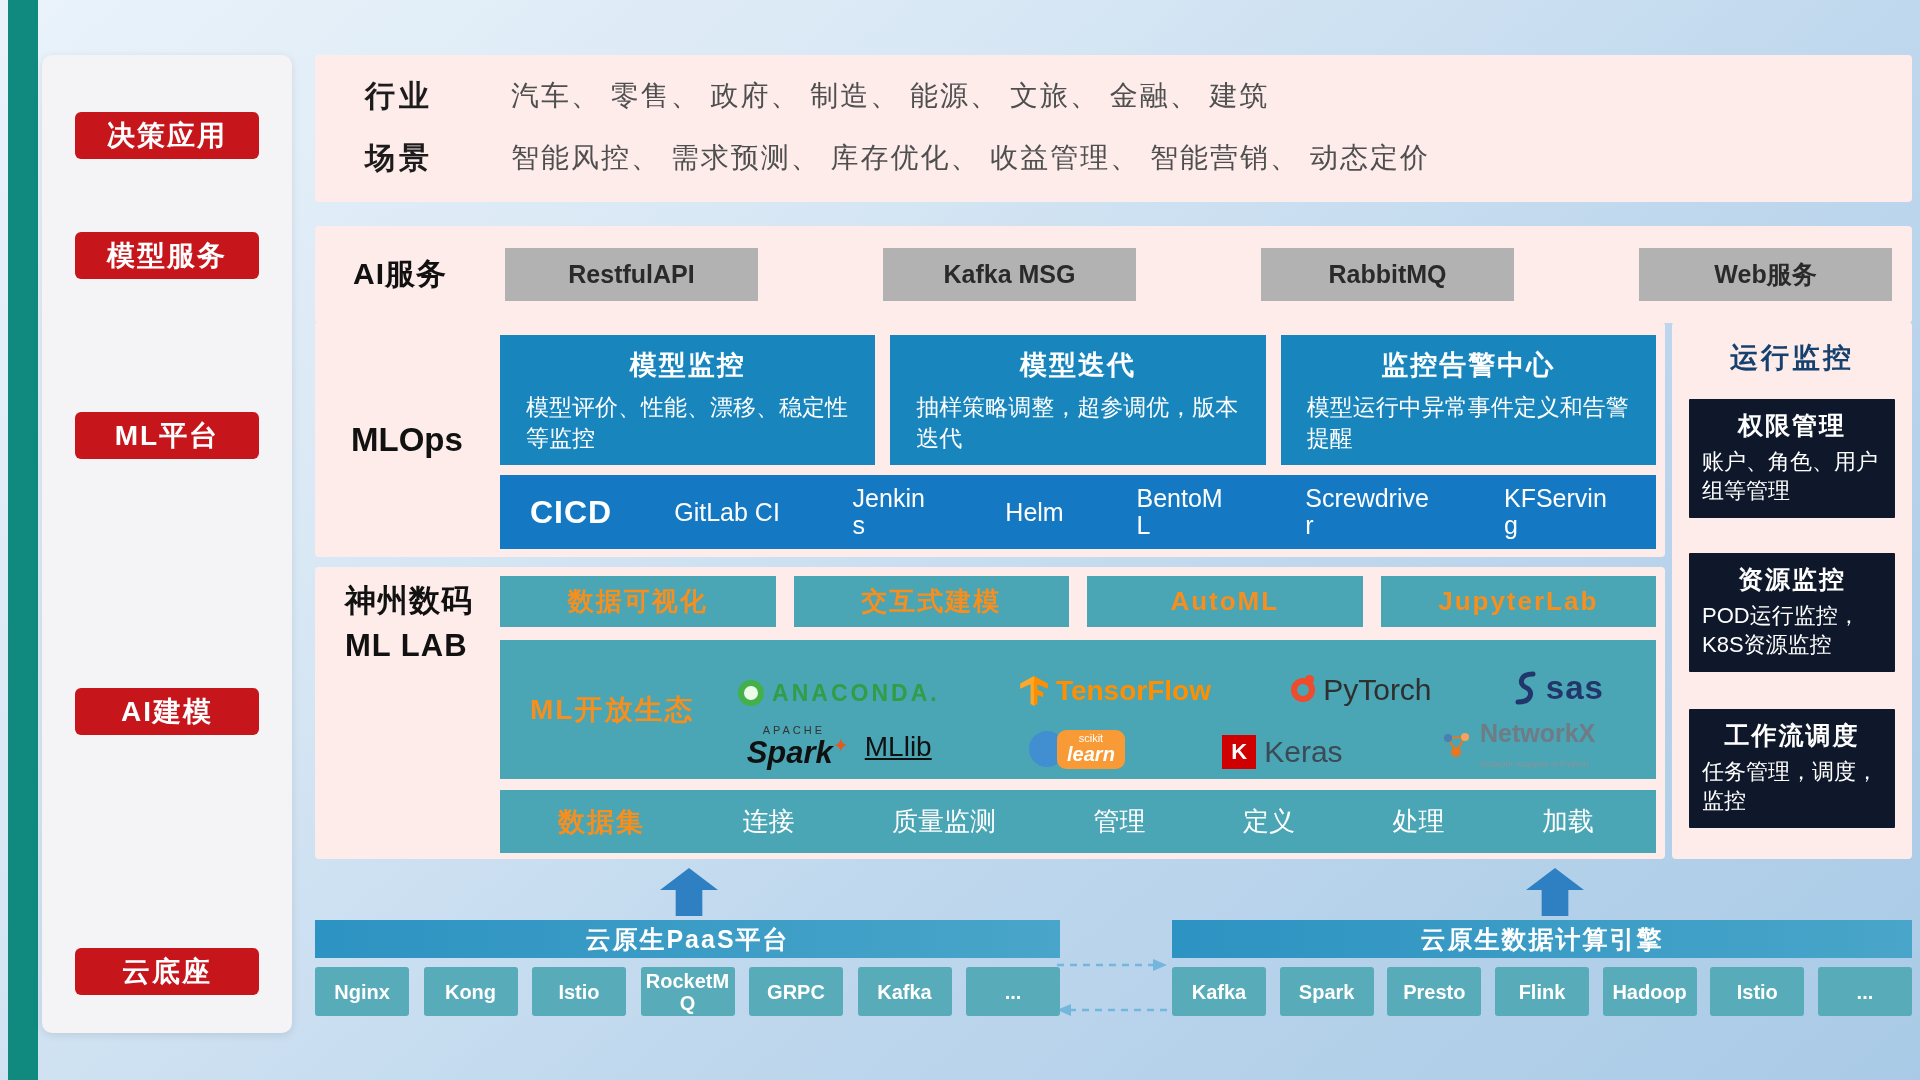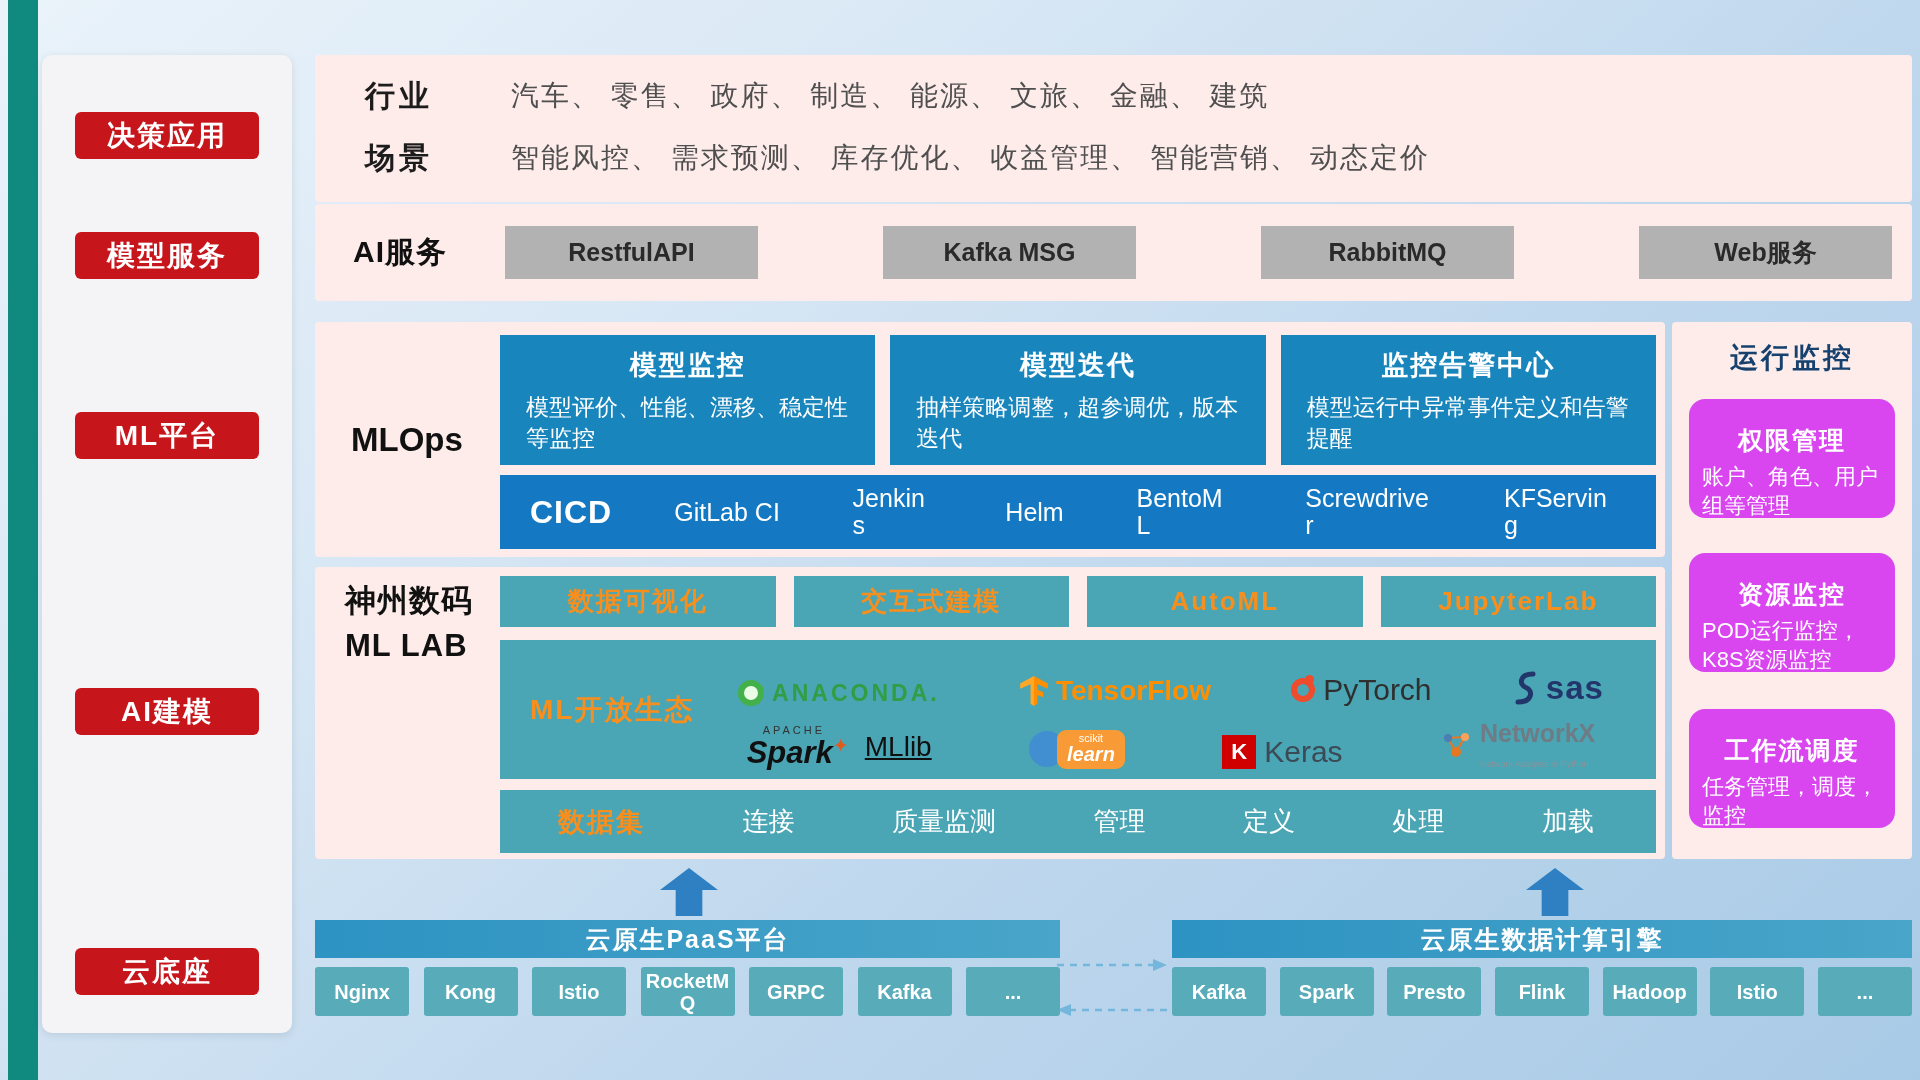--- a/index.html
+++ b/index.html
@@ -20,21 +20,21 @@
 
   .panel { position: absolute; background: #fdecea; border-radius: 4px; }
 
   
   .row1 { left: 315px; top: 55px; width: 1597px; height: 147px; padding: 20px 0 8px 50px; }
   .r1-line { display: flex; align-items: center; height: 42px; margin-bottom: 20px; }
   .r1-label { width: 146px; font-size: 30px; font-weight: bold; color: #1c1c1c; letter-spacing: 4px; }
   .r1-text { font-size: 28px; color: #4f4f4f; letter-spacing: 2px; }
 
   
-  .row2 { left: 315px; top: 204px; width: 1597px; height: 97px; display: flex; align-items: center; }
+  .row2 { left: 315px; top: 226px; width: 1597px; height: 97px; display: flex; align-items: center; }
   .r2-label { margin-left: 38px; width: 152px; font-size: 30px; font-weight: bold; letter-spacing: 1px; color: #111; }
   .r2-buttons { flex: 1; display: flex; justify-content: space-between; margin-right: 20px; }
   .gray-btn { width: 253px; height: 53px; background: #b2b2b2; color: #2a2a2a; font-size: 25px; font-weight: bold;
               display: flex; align-items: center; justify-content: center; }
 
   
   .row3 { left: 315px; top: 322px; width: 1350px; height: 235px; }
   .mlops-label { position: absolute; left: 36px; top: 50%; transform: translateY(-50%);
                  font-size: 33px; font-weight: bold; color: #111; }
   .mlops-cards { position: absolute; left: 185px; top: 13px; right: 9px; height: 130px; display: flex; gap: 15px; }
@@ -46,22 +46,22 @@
   .cicd-label { margin-left: 30px; font-size: 32px; font-weight: bold; letter-spacing: 1px; }
   .cicd-items { flex: 1; display: flex; justify-content: space-between; align-items: center; margin: 0 44px 0 62px; }
   .cicd-item { font-size: 25px; line-height: 1.08; word-break: break-all; }
   .nowrap { white-space: nowrap; }
   .w80 { width: 80px; } .w95 { width: 96px; } .w126 { width: 126px; } .w106 { width: 108px; }
 
   
   .right-panel { left: 1672px; top: 322px; width: 240px; height: 537px; }
   .monitor-title { margin-top: 17px; text-align: center; font-size: 28px; font-weight: bold;
                    color: #16406e; letter-spacing: 3px; }
-  .m-card { width: 206px; margin: 0 auto; height: 119px; background: #d946ef; border-radius: 16px;
-            color: #fff; padding-top: 25px; }
+  .m-card { width: 206px; margin: 0 auto; height: 119px; background: #0f172a; border-radius: 1px;
+            color: #fff; padding-top: 10px; }
   .mc1 { margin-top: 22px; } .mc2 { margin-top: 35px; } .mc3 { margin-top: 37px; }
   .m-title { text-align: center; font-size: 25px; font-weight: bold; letter-spacing: 2px; margin-bottom: 6px; }
   .m-desc { font-size: 22px; line-height: 1.3; padding: 0 13px; }
 
   
   .row4 { left: 315px; top: 567px; width: 1350px; height: 292px; }
   .mllab-label { position: absolute; left: 30px; top: 12px; font-size: 31px; font-weight: bold;
                  line-height: 1.45; letter-spacing: 1px; color: #111; }
   .mllab-content { position: absolute; left: 185px; top: 9px; right: 9px; }
   .tools-row { display: flex; gap: 18px; height: 51px; }

